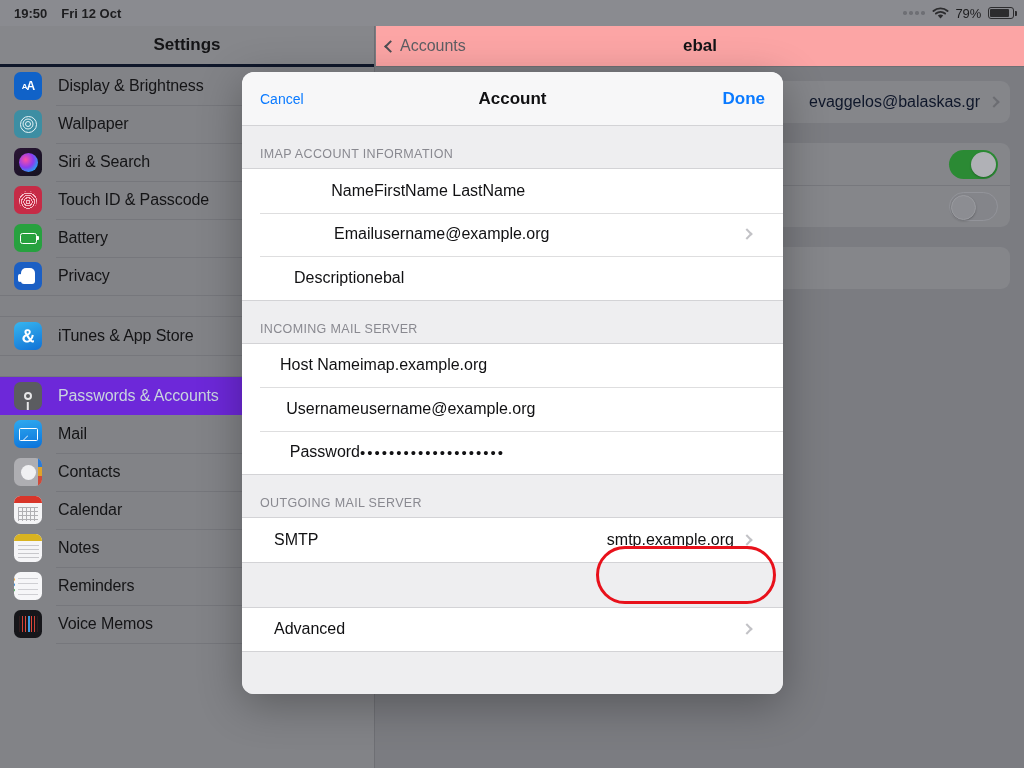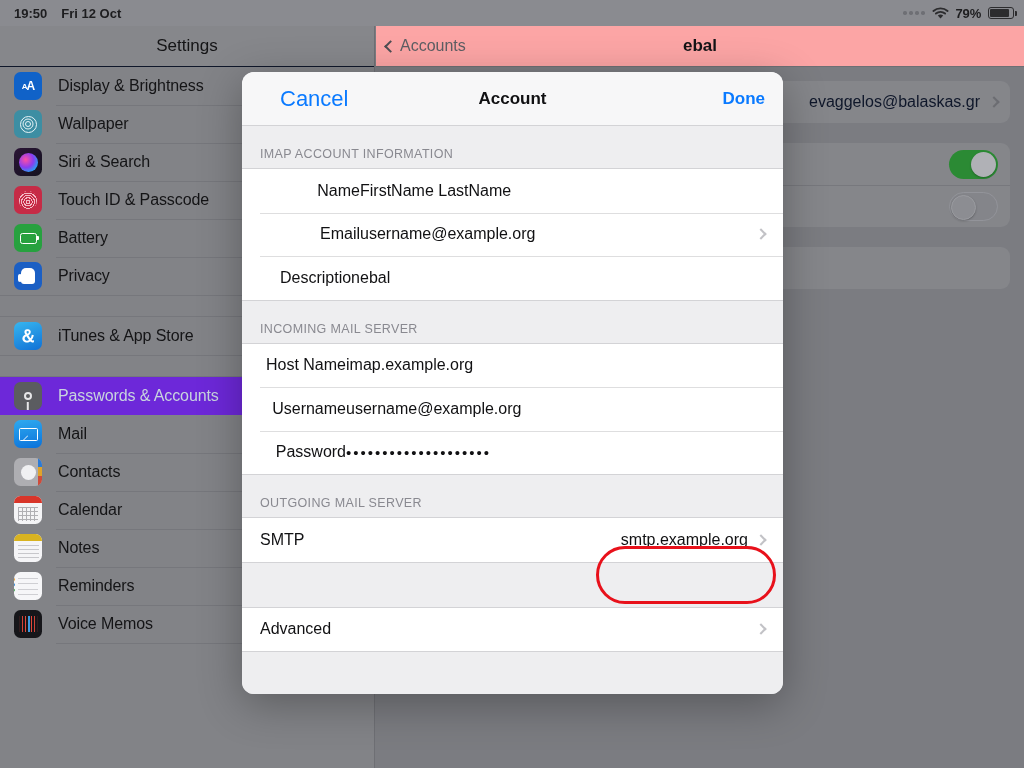--- a/index.html
+++ b/index.html
@@ -23,33 +23,33 @@
   }
   .sb-left{ display:flex; align-items:center; gap:14px; }
   .sb-right{ margin-left:auto; display:flex; align-items:center; gap:7px; }
   .sig-dots{ display:flex; gap:2.5px; align-items:center; }
   .sig-dots i{ width:3.5px; height:3.5px; border-radius:50%; background:#6e6f74; display:block; }
   .wifi{ width:17px; height:13px; position:relative; }
   .batt{ width:26px; height:12px; border:1.5px solid #2c2c2e; border-radius:3px; position:relative; }
   .batt::after{ content:""; position:absolute; right:-4px; top:3px; width:2px; height:5px;
                 background:#2c2c2e; border-radius:0 1px 1px 0; }
   .batt i{ position:absolute; left:1px; top:1px; bottom:1px; width:79%; background:#2c2c2e; border-radius:1px; display:block; }
-  .sb-pct{ font-size:13px; font-weight:bold; letter-spacing:-0.2px; }
+  .sb-pct{ font-size:13px; font-weight:normal; letter-spacing:-0.2px; }
 
   
   .sidebar{
     position:absolute; top:26px; left:0; width:375px; height:742px;
     background:#828387;
     border-right:1px solid #6e6f74;
     overflow:hidden;
   }
   .sb-header{
     height:41px; display:flex; align-items:center; justify-content:center;
-    font-size:17px; font-weight:normal; color:#141416;
-    border-bottom:1px solid #0f172a;
+    font-size:17px; font-weight:bold; color:#141416;
+    border-bottom:3px solid #0f172a;
     background:#86878b;
   }
   .sb-list{ }
   .sb-row{
     height:38px; display:flex; align-items:center; padding-left:14px;
     position:relative; background:#828387;
   }
   .sb-row + .sb-row::before{
     content:""; position:absolute; left:56px; right:0; top:0; height:1px; background:#76777c;
   }
@@ -160,30 +160,30 @@
     position:absolute; left:242px; top:72px; width:541px; height:622px;
     background:#ececed; border-radius:12px; overflow:hidden;
     box-shadow:0 10px 44px rgba(0,0,0,.30);
     z-index:10; display:flex; flex-direction:column;
   }
   .m-nav{
     height:54px; flex:0 0 54px; background:#f7f7f8;
     display:flex; align-items:center; padding:0 18px; position:relative;
     border-bottom:1px solid #d3d3d6;
   }
-  .m-cancel{ font-size:22px; color:#0a7aff;margin-left:20px; }
+  .m-cancel{ font-size:14px; color:#0a7aff; }
   .m-done{ font-size:17px; color:#0a7aff; font-weight:bold; margin-left:auto; }
   .m-title{ position:absolute; left:0; right:0; text-align:center; font-size:17px; font-weight:bold; color:#111113; }
   .m-body{ flex:1 1 auto; background:#eeeef0; overflow:hidden;text-align:right; }
   .m-sechead{
     height:42px; display:flex; align-items:flex-end; padding:0 0 7px 18px;
     font-size:12.5px; color:#898990; letter-spacing:0.35px;
   }
   .m-group{ background:#fff; border-top:1px solid #d3d3d6; border-bottom:1px solid #d3d3d6; }
-  .m-row{ height:43.5px; display:flex; align-items:center; padding:0 18px; position:relative; background:#fff; }
+  .m-row{ height:43.5px; display:flex; align-items:center; padding:0 32px; position:relative; background:#fff; }
   .m-row + .m-row::before{ content:""; position:absolute; left:18px; right:0; top:0; height:1px; background:#dededf; }
   .m-key{ font-size:16px; color:#111113; flex:0 0 auto; }
   .m-key.w1{ width:100px; }
   .m-key.w2{ width:86px; }
   .m-value{ font-size:16px; color:#111113; }
   .m-value.right{ margin-left:auto; }
   .m-dots{ font-size:15px; letter-spacing:2.0px; color:#111113; line-height:1; }
   .m-chev{ width:8px; height:8px; border-right:2px solid #c2c2c6; border-top:2px solid #c2c2c6;
     transform:rotate(45deg); margin-left:auto; display:block; }
   .m-chev.tight{ margin-left:9px; }

